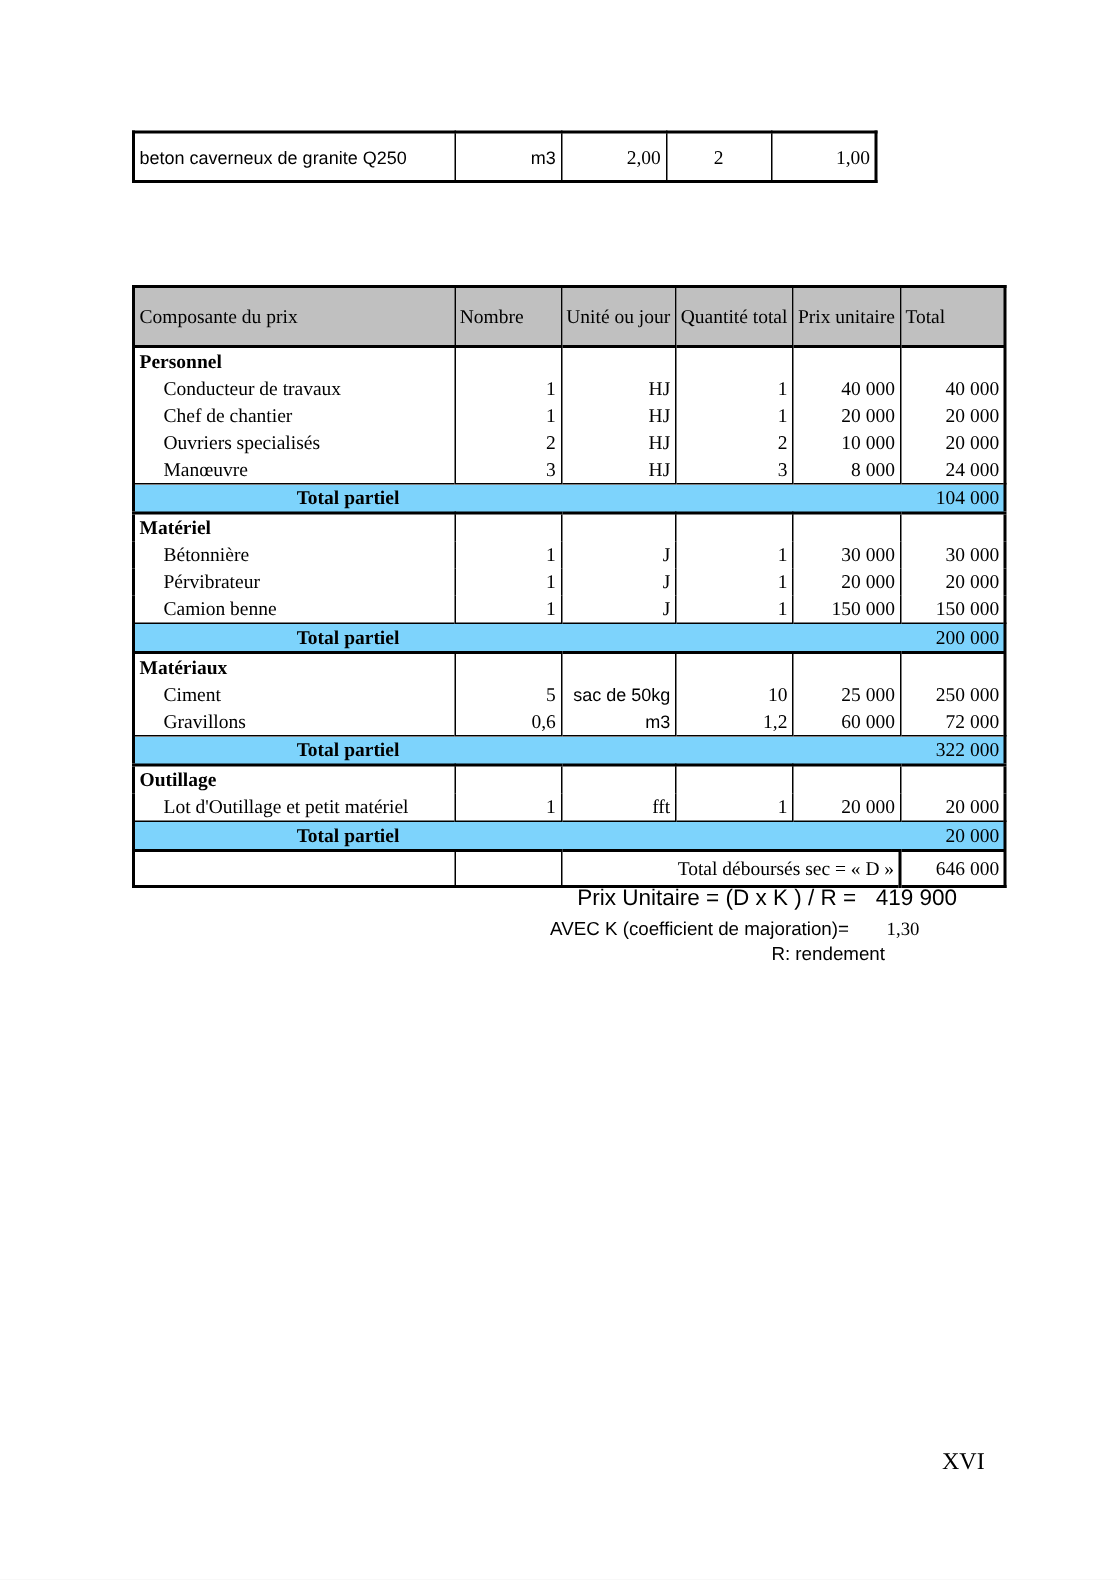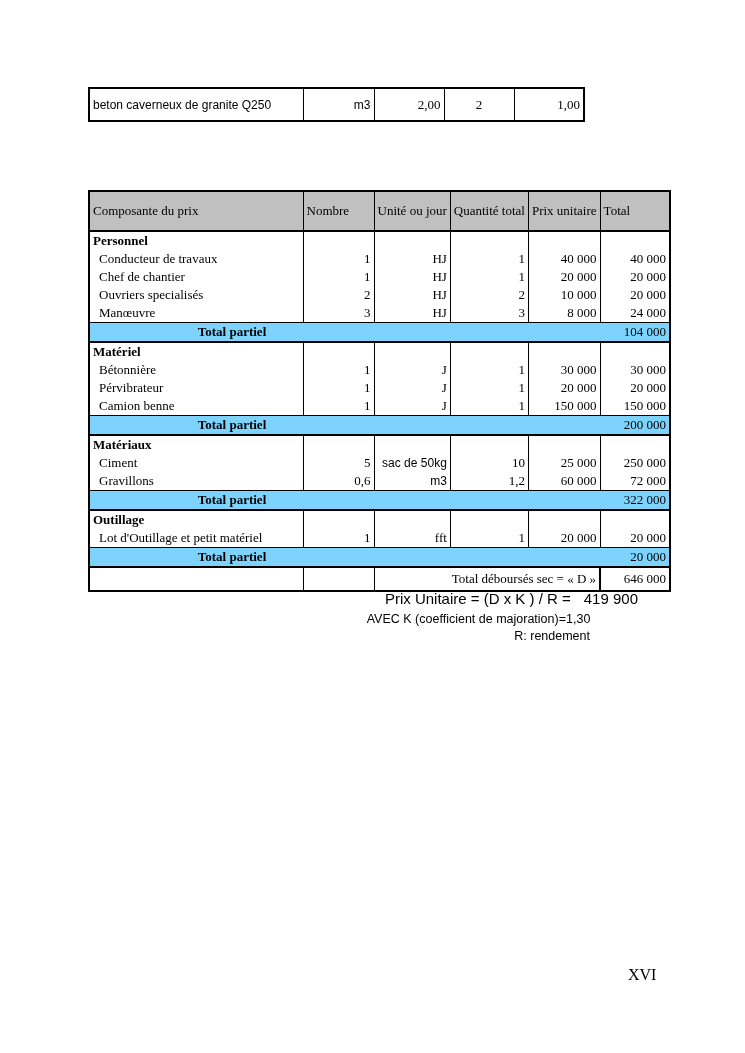--- a/index.html
+++ b/index.html
@@ -29,38 +29,38 @@
 
   
   #table2{left:88px;top:190px;border:2px solid #000;}
   #table2 td{border-left:1px solid #000;height:18px;vertical-align:middle;}
   #table2 td:first-child{border-left:none;}
   #table2 .hdr td{
     background:#c0c0c0;border-bottom:2px solid #000;
     text-align:left;vertical-align:middle;height:38px;line-height:16px;
   }
   #table2 .sectiontitle td{font-weight:bold;}
-  #table2 .item td.label{padding-left:9px;}
+  #table2 .item td.label{padding-left:19px;}
   #table2 .totalrow td{
     background:#7dd3fc;border-top:1px solid #000;border-bottom:2px solid #000;
     border-left:none;font-weight:bold;
   }
   #table2 .totalrow td.tlabel{text-align:center;font-weight:bold;}
   #table2 .totalrow td.tval{font-weight:normal;}
   #table2 .grandrow td{height:22px;}
   #table2 .grandrow td.gval{border-left:2px solid #000;}
   .right{text-align:right;}
   .center{text-align:center;}
 
   
   .f-line{position:absolute;right:107px;text-align:right;font-family:"Liberation Sans", sans-serif;white-space:nowrap;}
   #fline1{top:590px;font-size:15px;}
   #fline1 .fval{display:inline-block;margin-left:13px;}
   #fline2{top:612px;font-size:12.5px;}
-  #fline2 .fval{display:inline-block;min-width:72px;text-align:left;}
+  #fline2 .fval{display:inline-block;min-width:72px;text-align:center;font-family:Liberation Serif, serif;}
   #fline3{top:629px;right:155px;font-size:12.5px;}
 
   
   #pagenum{position:absolute;left:628px;top:966px;font-size:16px;font-family:"Liberation Serif", serif;}
 </style>
 </head>
 <body>
 
 <div class="page">
 

